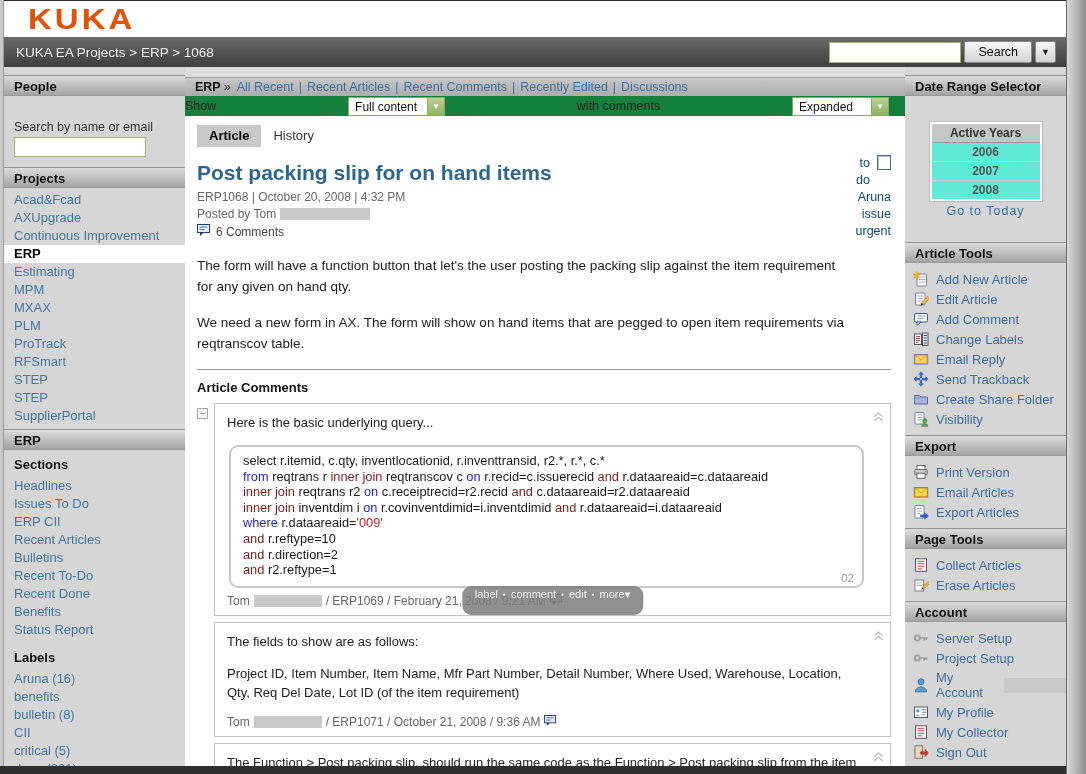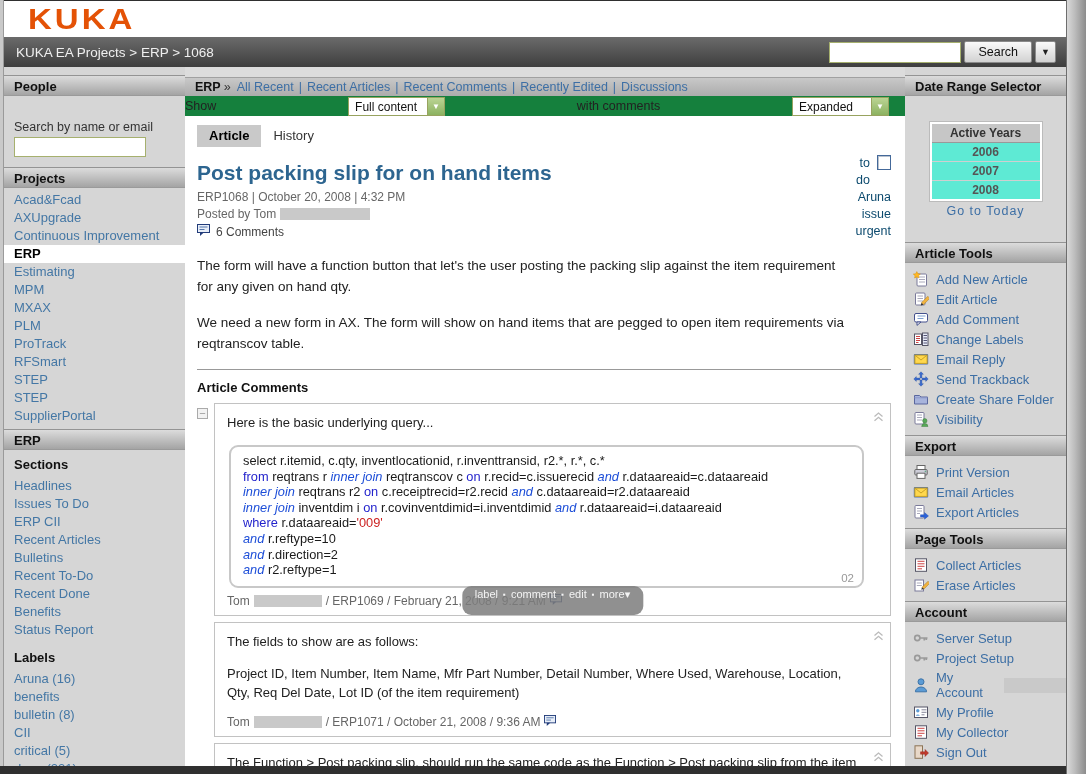--- a/index.html
+++ b/index.html
@@ -77,21 +77,21 @@
 
   .comments { position:relative; margin-left:17px; }
   .minus { position:absolute; left:-17px; top:5px; width:11px; height:11px; border:1px solid #AAA; background:#F2F2F2;
     color:#999; font-size:11px; line-height:8px; text-align:center; cursor:pointer; }
   .comment { position:relative; border:1px solid #C2C2C2; background:#fff; margin-bottom:6px; padding:5px 26px 3px 12px; }
   .chev { position:absolute; top:4px; right:6px; cursor:pointer; }
   .cpara { font-size:13px; line-height:19px; color:#222; margin:4px 0 13px; }
   .codeblock { border:2px solid #C8C8C8; border-radius:9px; padding:6px 12px 8px; margin:4px 0 6px 2px; position:relative;
     font-size:12.8px; line-height:15.6px; }
   .codeline .k { color:var(--keyword-blue,#2323CC); }
-  .codeline .g { color:#1d4ed8;font-style:italic; }
+  .codeline .g { color:#7f1d1d; }
   .codeline .s { color:var(--string-red,#CC2222); }
   .codeline .p { color:#1A1A1A; }
   .codemark { position:absolute; right:8px; bottom:-1px; color:#999; font-size:11.5px; }
   .cmeta { font-size:12px; color:#666; display:flex; align-items:center; gap:4px; margin:2px 0 3px; }
   .cmeta .redact { width:68px; }
   .pill { position:absolute; bottom:0px; left:50%; transform:translateX(-50%); background:rgba(124,124,124,0.85); color:#F4F4F4;
     font-size:11px; padding:2px 13px 14px; border-radius:9px; white-space:nowrap; z-index:2; }
   .pill span { cursor:pointer; }
   .pill .dot { font-size:8px; margin:0 5px; vertical-align:1px; }
 

